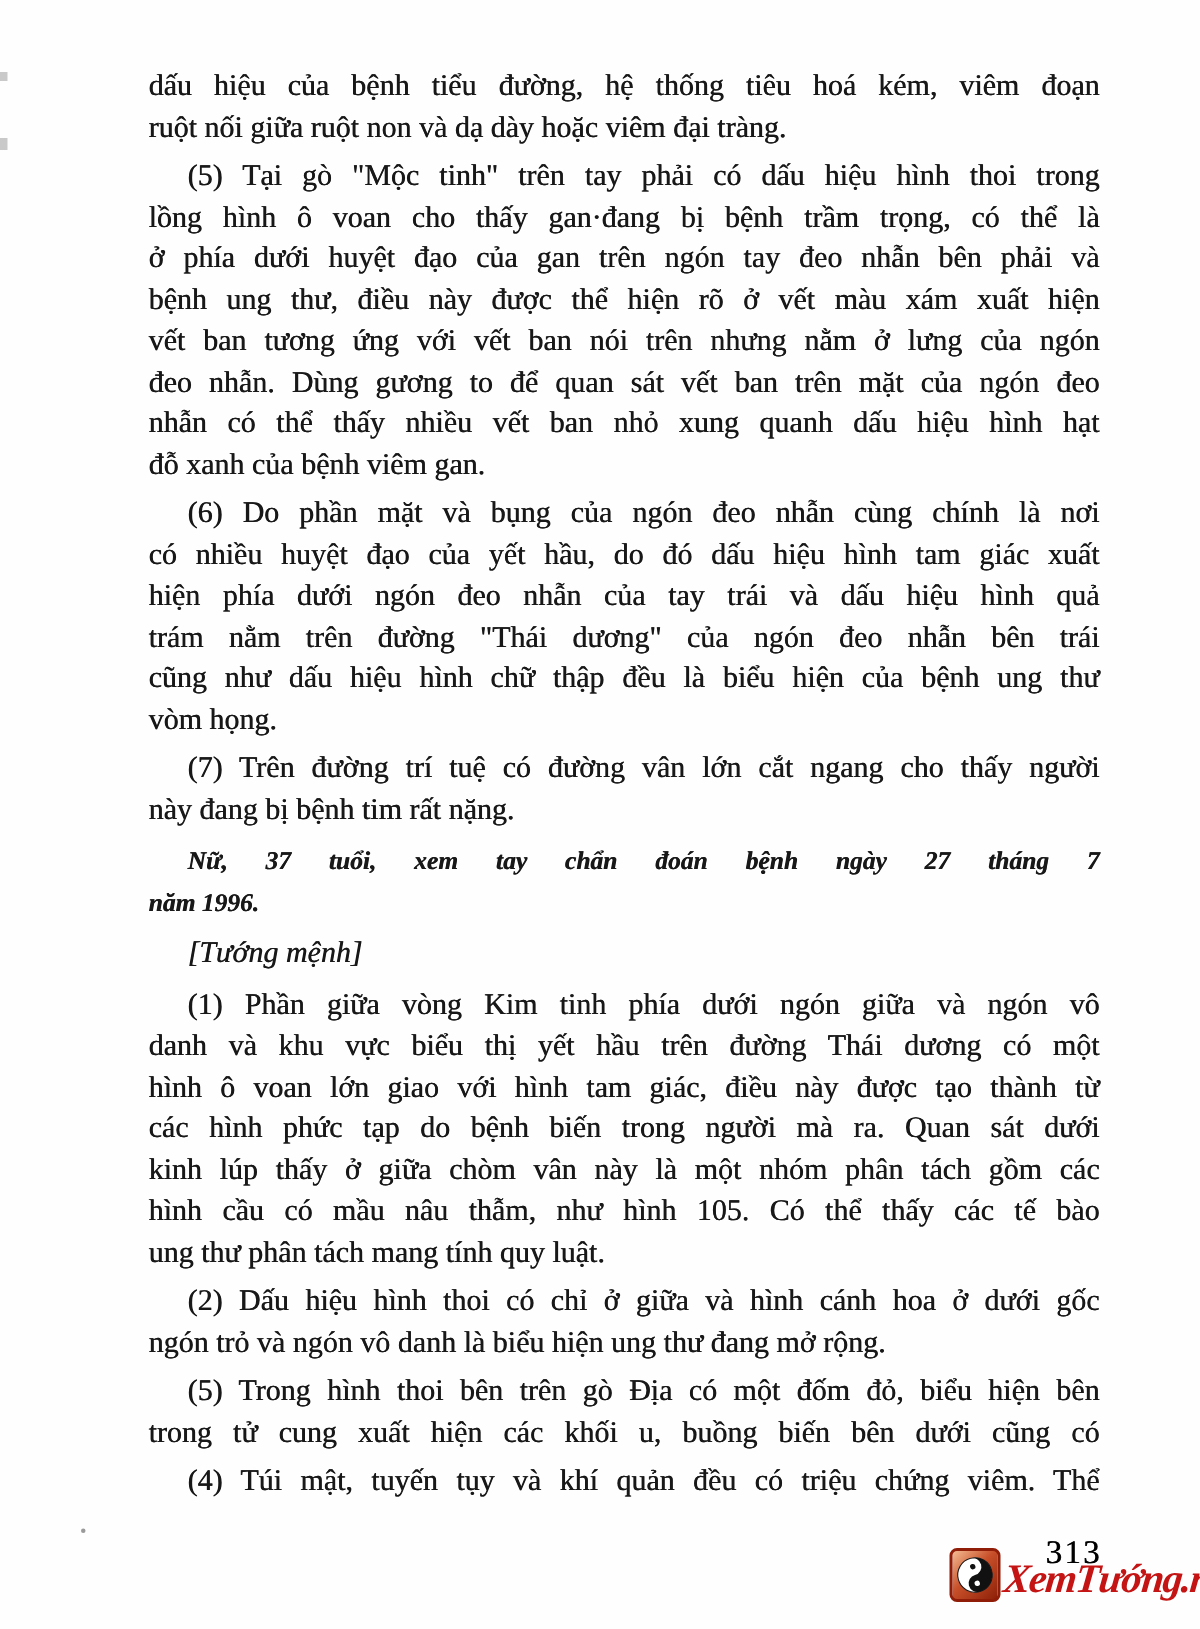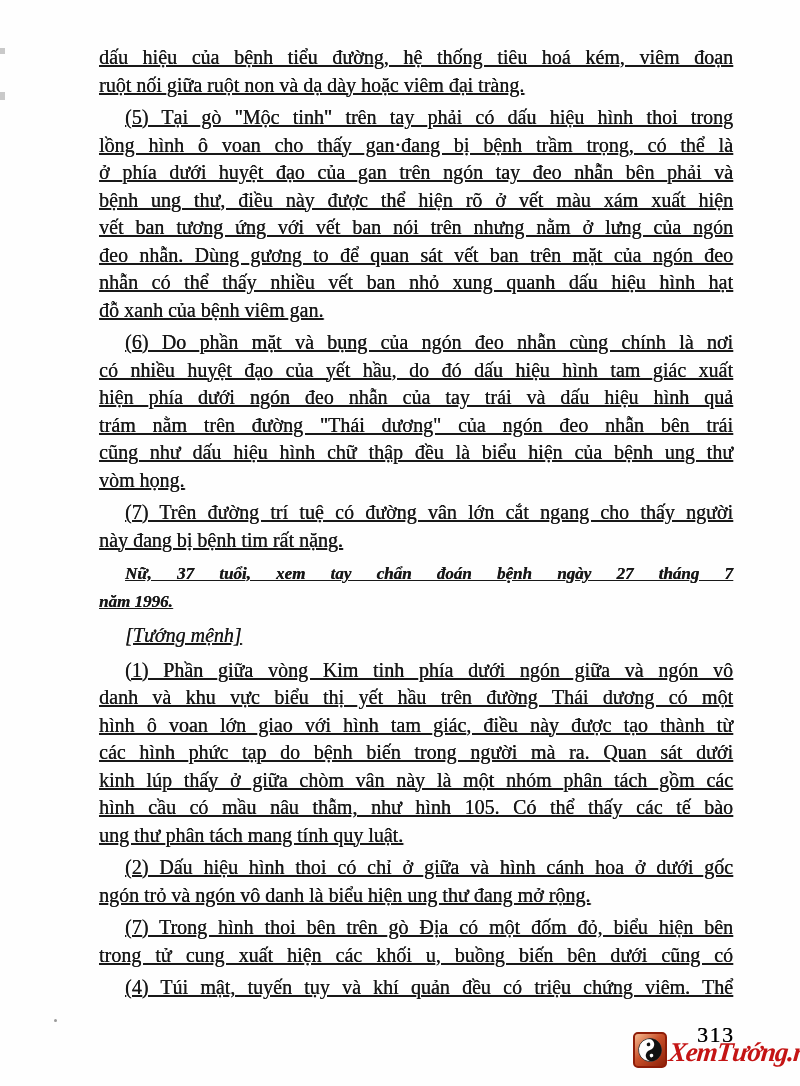--- a/index.html
+++ b/index.html
@@ -15,21 +15,21 @@
     font-family: "Liberation Serif", "DejaVu Serif", serif;
     color: #181818;
   }
   .textblock {
     position: absolute;
     left: 99px; top: 44px;
     width: 634px;
     font-size: 20px;
     text-shadow: 0.3px 0 0 #1a1a1a;
   }
-  .para { margin: 0 0 5px 0; text-decoration: underline; }
+  .para { margin: 0 0 5px 0; }
   .line {
     line-height: 27.5px;
     text-align: justify;
     text-align-last: justify;
     white-space: normal;
   }
   .line.para-end { text-align-last: left; }
   .line.indent { text-indent: 26px; }
   .para.heading {
     font-weight: bold;
@@ -133,21 +133,21 @@
         <div class="line">các hình phức tạp do bệnh biến trong người mà ra. Quan sát dưới</div>
         <div class="line">kinh lúp thấy ở giữa chòm vân này là một nhóm phân tách gồm các</div>
         <div class="line">hình cầu có mầu nâu thẫm, như hình 105. Có thể thấy các tế bào</div>
         <div class="line para-end">ung thư phân tách mang tính quy luật.</div>
       </div>
       <div class="para body">
         <div class="line indent">(2) Dấu hiệu hình thoi có chỉ ở giữa và hình cánh hoa ở dưới gốc</div>
         <div class="line para-end">ngón trỏ và ngón vô danh là biểu hiện ung thư đang mở rộng.</div>
       </div>
       <div class="para body">
-        <div class="line indent">(7) Trong hình thoi bên trên gò Địa có một đốm đỏ, biểu hiện bên</div>
+        <div class="line indent">(5) Trong hình thoi bên trên gò Địa có một đốm đỏ, biểu hiện bên</div>
         <div class="line">trong tử cung xuất hiện các khối u, buồng biến bên dưới cũng có</div>
       </div>
       <div class="para body">
         <div class="line indent">(4) Túi mật, tuyến tụy và khí quản đều có triệu chứng viêm. Thể</div>
       </div>
     </div>
 
   <div class="edge-tick tick-1"></div>
   <div class="edge-tick tick-2"></div>
   <div class="speck"></div>

